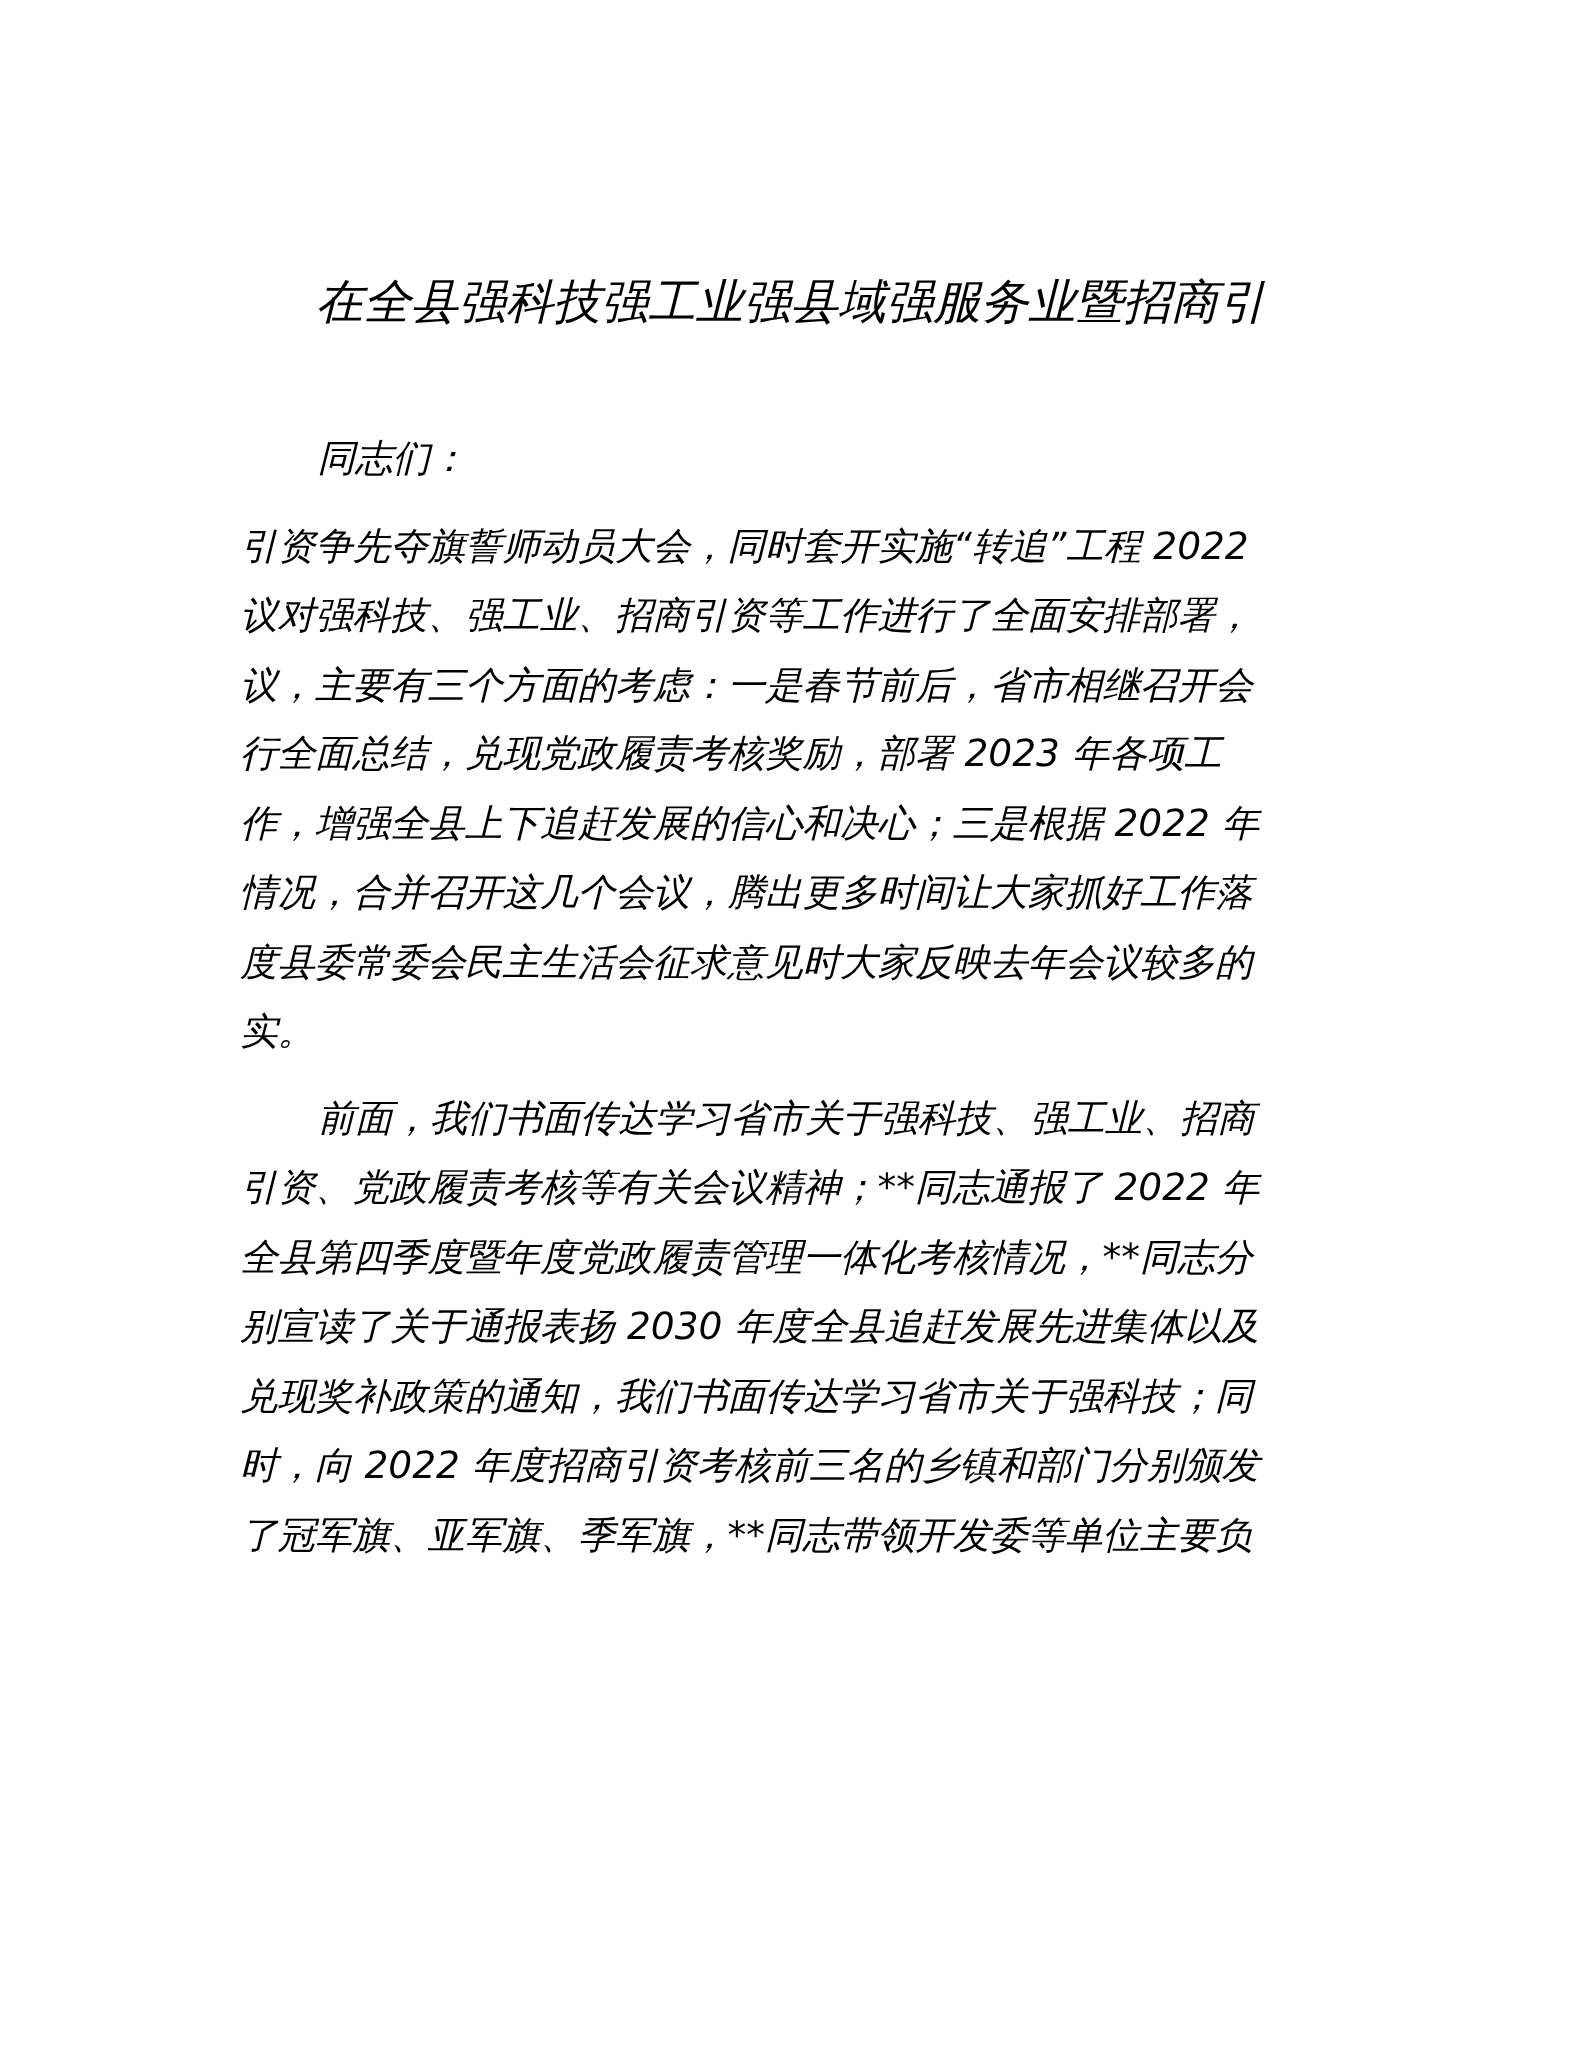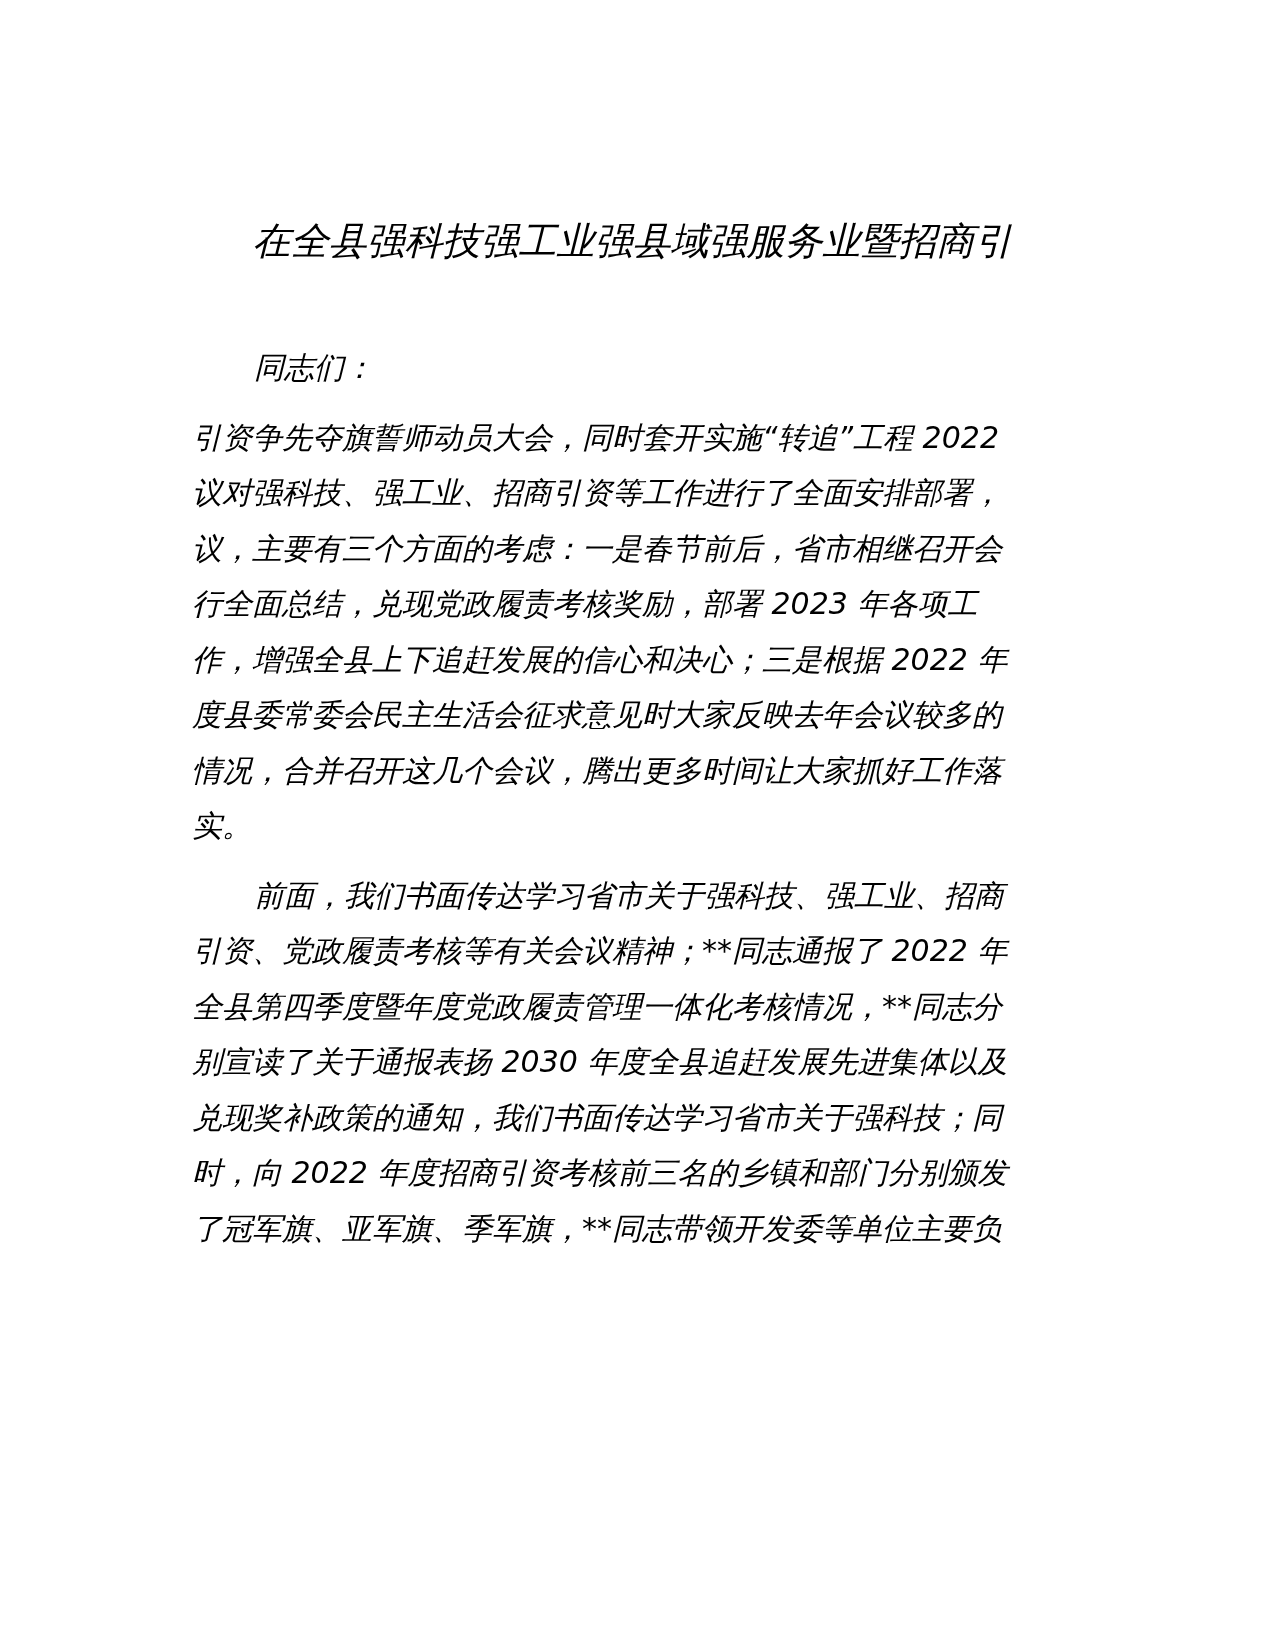--- a/index.html
+++ b/index.html
@@ -25,22 +25,22 @@
   <div class="body">
     <div class="line indent">同志们：</div>
     <div class="para-gap"></div>
 
     <div>
       <div class="line">引资争先夺旗誓师动员大会，同时套开实施“转追”工程 2022</div>
       <div class="line">议对强科技、强工业、招商引资等工作进行了全面安排部署，</div>
       <div class="line">议，主要有三个方面的考虑：一是春节前后，省市相继召开会</div>
       <div class="line">行全面总结，兑现党政履责考核奖励，部署 2023 年各项工</div>
       <div class="line">作，增强全县上下追赶发展的信心和决心；三是根据 2022 年</div>
+      <div class="line">情况，合并召开这几个会议，腾出更多时间让大家抓好工作落</div>
       <div class="line">度县委常委会民主生活会征求意见时大家反映去年会议较多的</div>
-      <div class="line">情况，合并召开这几个会议，腾出更多时间让大家抓好工作落</div>
       <div class="line">实。</div>
     </div>
     <div class="para-gap"></div>
 
     <div>
       <div class="line indent">前面，我们书面传达学习省市关于强科技、强工业、招商</div>
       <div class="line">引资、党政履责考核等有关会议精神；**同志通报了 2022 年</div>
       <div class="line">全县第四季度暨年度党政履责管理一体化考核情况，**同志分</div>
       <div class="line">别宣读了关于通报表扬 2030 年度全县追赶发展先进集体以及</div>
       <div class="line">兑现奖补政策的通知，我们书面传达学习省市关于强科技；同</div>

